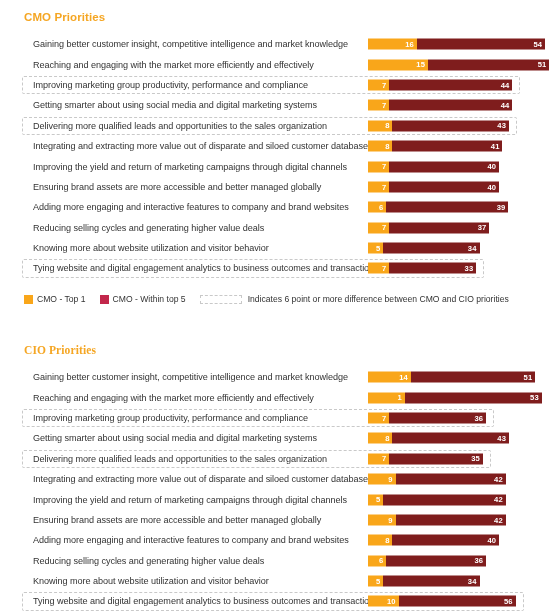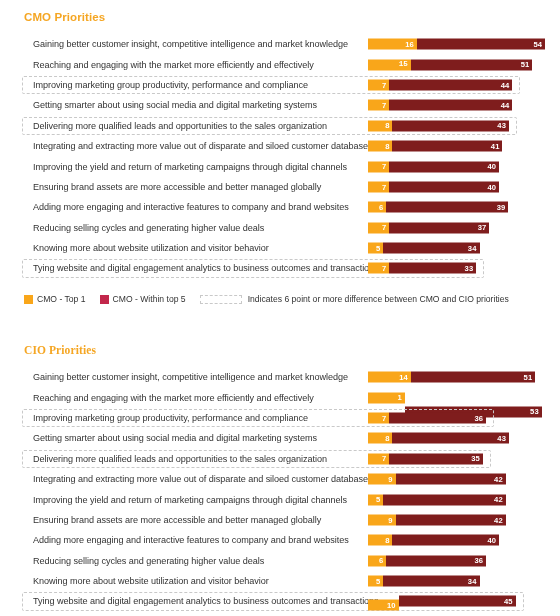--- a/index.html
+++ b/index.html
@@ -36,21 +36,21 @@
     white-space:nowrap;
     letter-spacing:-0.05px;
   }
   .bar-wrap{
     position:absolute;
     left:368px;
     top:50%;
     transform:translateY(-50%);
     height:11px;
     display:flex;
-    align-items:center;
+    align-items:flex-end;
   }
   .seg{
     position:relative;
     height:11px;
     display:flex;
     align-items:center;
   }
   .seg-top1{background:#F9A61A;}
   .seg-top5{background:#7f1d1d;}
   .seg-val{
@@ -101,21 +101,21 @@
             <span class="seg-val">16</span>
           </div>
           <div class="seg seg-top5" style="width: 128.16px;">
             <span class="seg-val">54</span>
           </div>
         </div>
       </div>
       <div class="row">
         <div class="row-label">Reaching and engaging with the market more efficiently and effectively</div>
         <div class="bar-wrap">
-          <div class="seg seg-top1" style="width: 43px; font-family: Liberation Mono, monospace;">
+          <div class="seg seg-top1" style="width: 60px;">
             <span class="seg-val">15</span>
           </div>
           <div class="seg seg-top5" style="width: 121.38px;">
             <span class="seg-val">51</span>
           </div>
         </div>
       </div>
       <div class="row">
         <div class="dash-box" style="width: 496.32px;"></div>
         <div class="row-label">Improving marketing group productivity, performance and compliance</div>
@@ -374,18 +374,18 @@
         </div>
       </div>
       <div class="row">
         <div class="dash-box" style="width: 499.6px;"></div>
         <div class="row-label">Tying website and digital engagement analytics to business outcomes and transactions</div>
         <div class="bar-wrap">
           <div class="seg seg-top1" style="width: 30.6px; margin-top: 8px;">
             <span class="seg-val">10</span>
           </div>
           <div class="seg seg-top5" style="width: 117px;">
-            <span class="seg-val">45</span>
+            <span class="seg-val">56</span>
           </div>
         </div>
       </div>
     </div>
 </div>
 
 </body></html>

